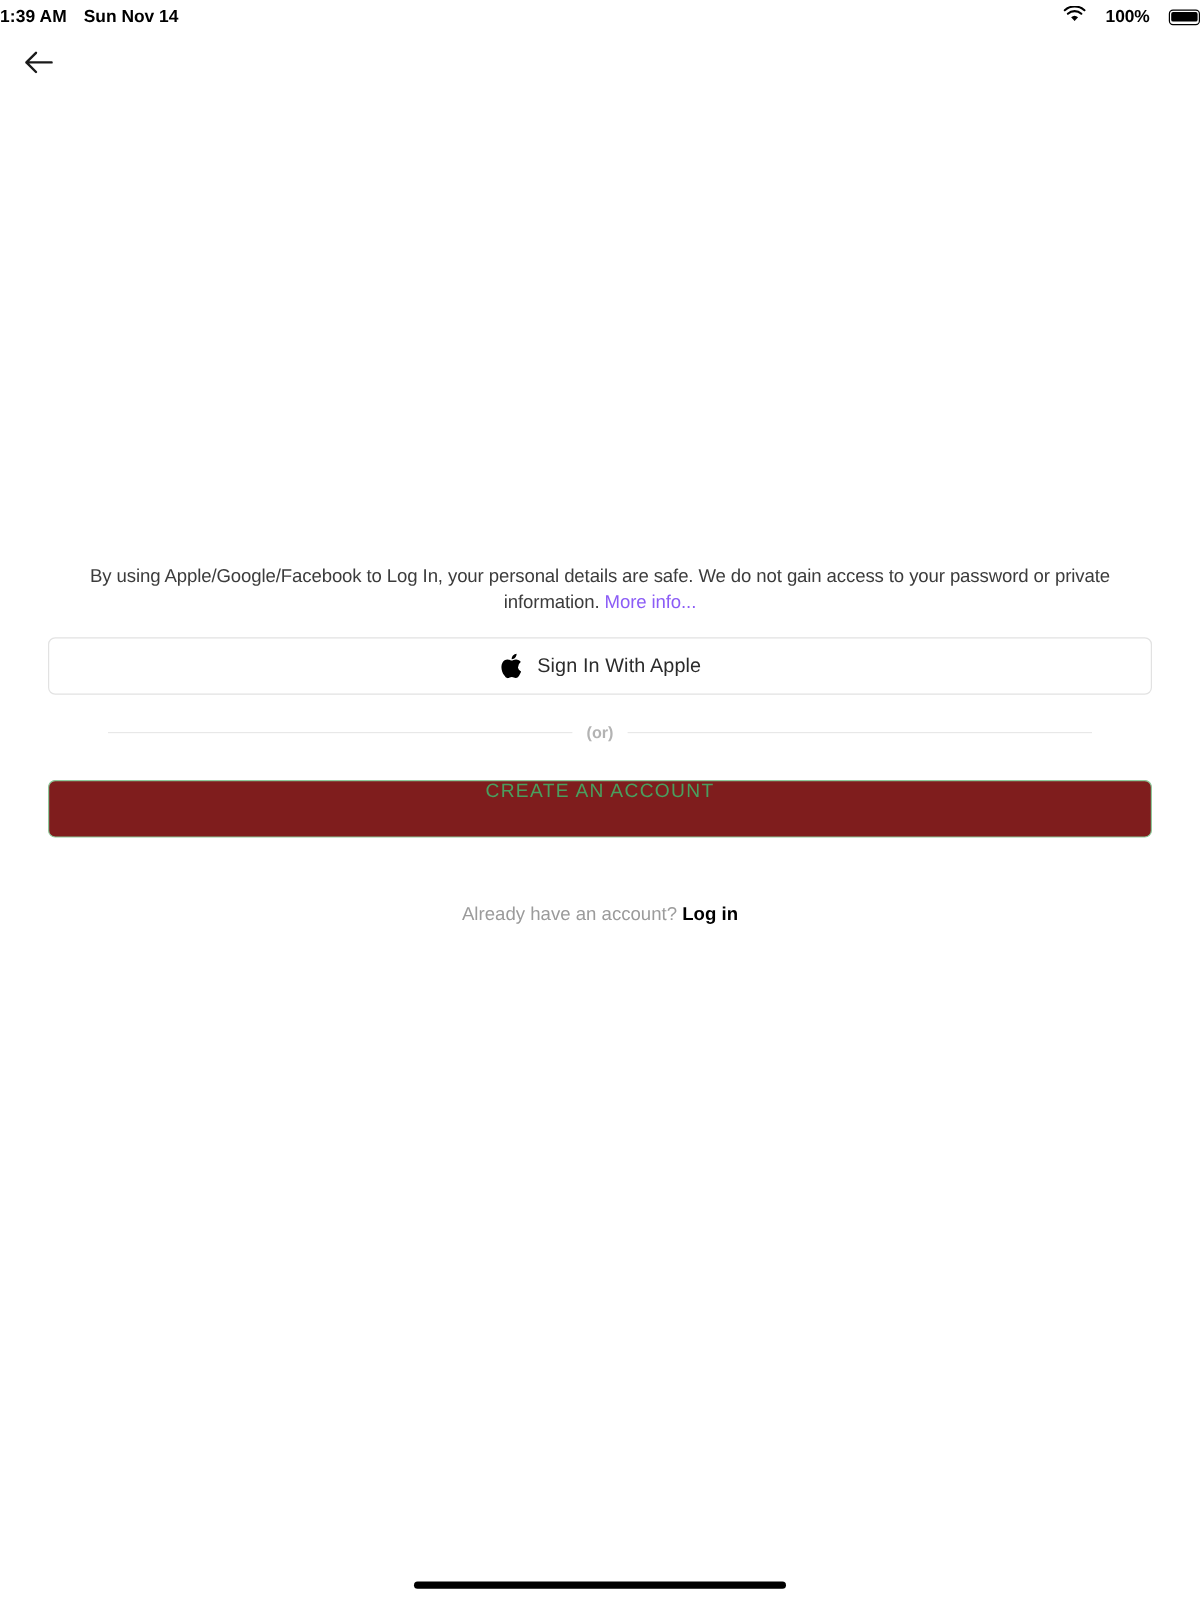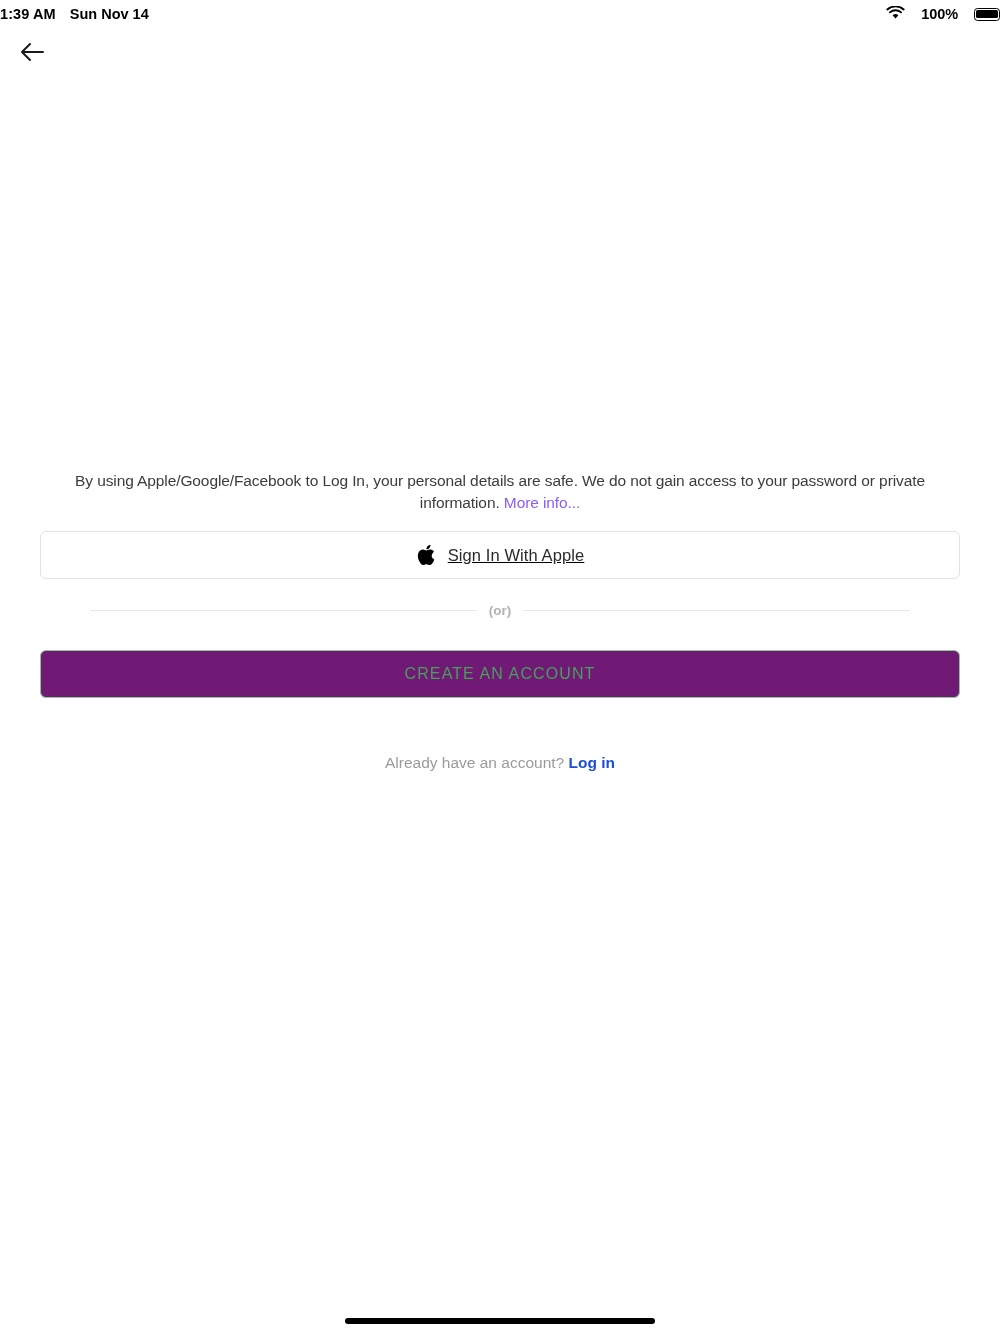--- a/index.html
+++ b/index.html
@@ -116,21 +116,20 @@
     height: 48px;
     border: 1px solid #e2e2e2;
     border-radius: 6px;
     background: #fff;
     display: flex;
     align-items: center;
     justify-content: center;
     gap: 10px;
     margin-bottom: 19px;
     cursor: pointer;
-    text-decoration: underline;
   }
   .sso-label {
     font-size: 16.5px;
     color: #2b2b2b;
     letter-spacing: 0.1px;
   }
   .sso-icon {
     display: flex;
     align-items: center;
     justify-content: center;
@@ -159,41 +158,40 @@
     font-size: 13.5px;
     color: #b3b3b3;
     padding: 0 12px;
   }
 
   .create-account {
     width: 920px;
     height: 48px;
     border: 1px solid #8ec89a;
     border-radius: 6px;
-    background: #701a75;
-    display: flex;
-    align-items: center;
+    background: #7f1d1d;
+    display: flex;
     justify-content: center;
     cursor: pointer;
     margin-top: 32px;
   }
   .create-account-label {
     font-size: 16px;
     letter-spacing: 1.1px;
     color: #4a9e5e;
   }
 
   .login-row {
     margin-top: 56px;
     text-align: center;
     font-size: 15.5px;
     color: #9b9b9b;
   }
   .login-link {
-    color: #1d4ed8;
+    color: #000000;
     font-weight: 700;
     cursor: pointer;
   }
 
   
   .home-indicator {
     position: absolute;
     bottom: 10px;
     left: 50%;
     transform: translateX(-50%);

